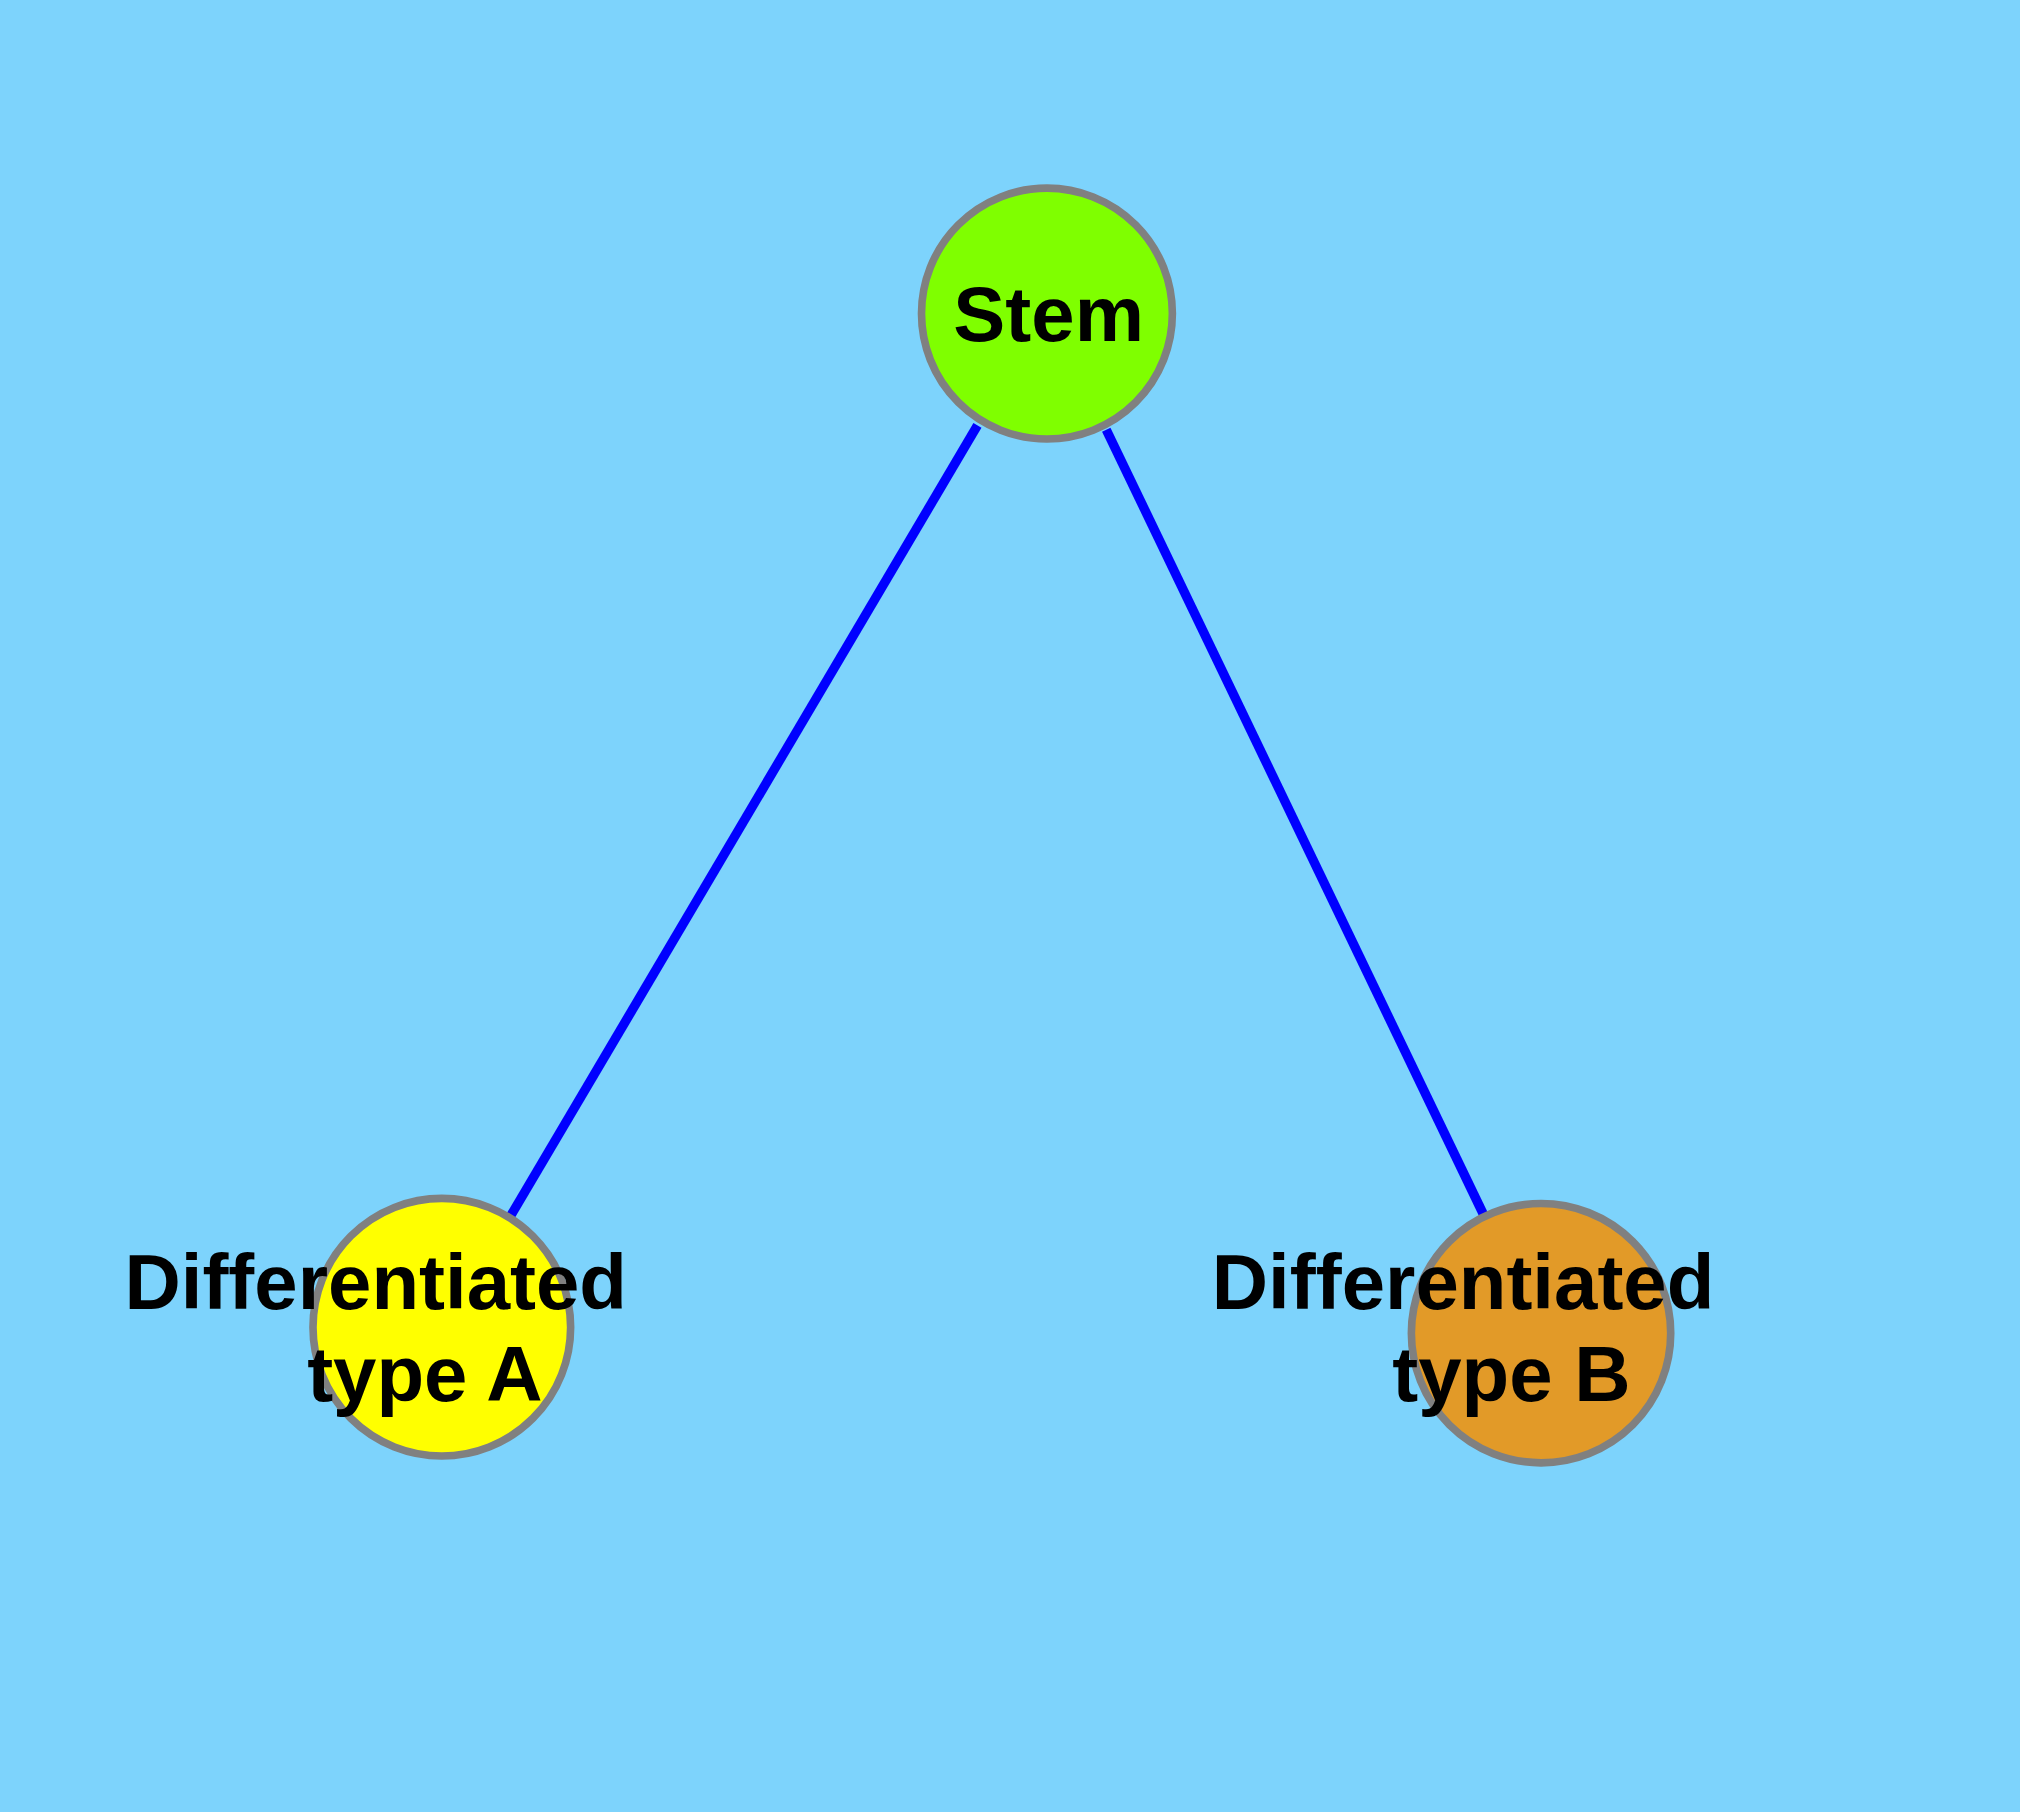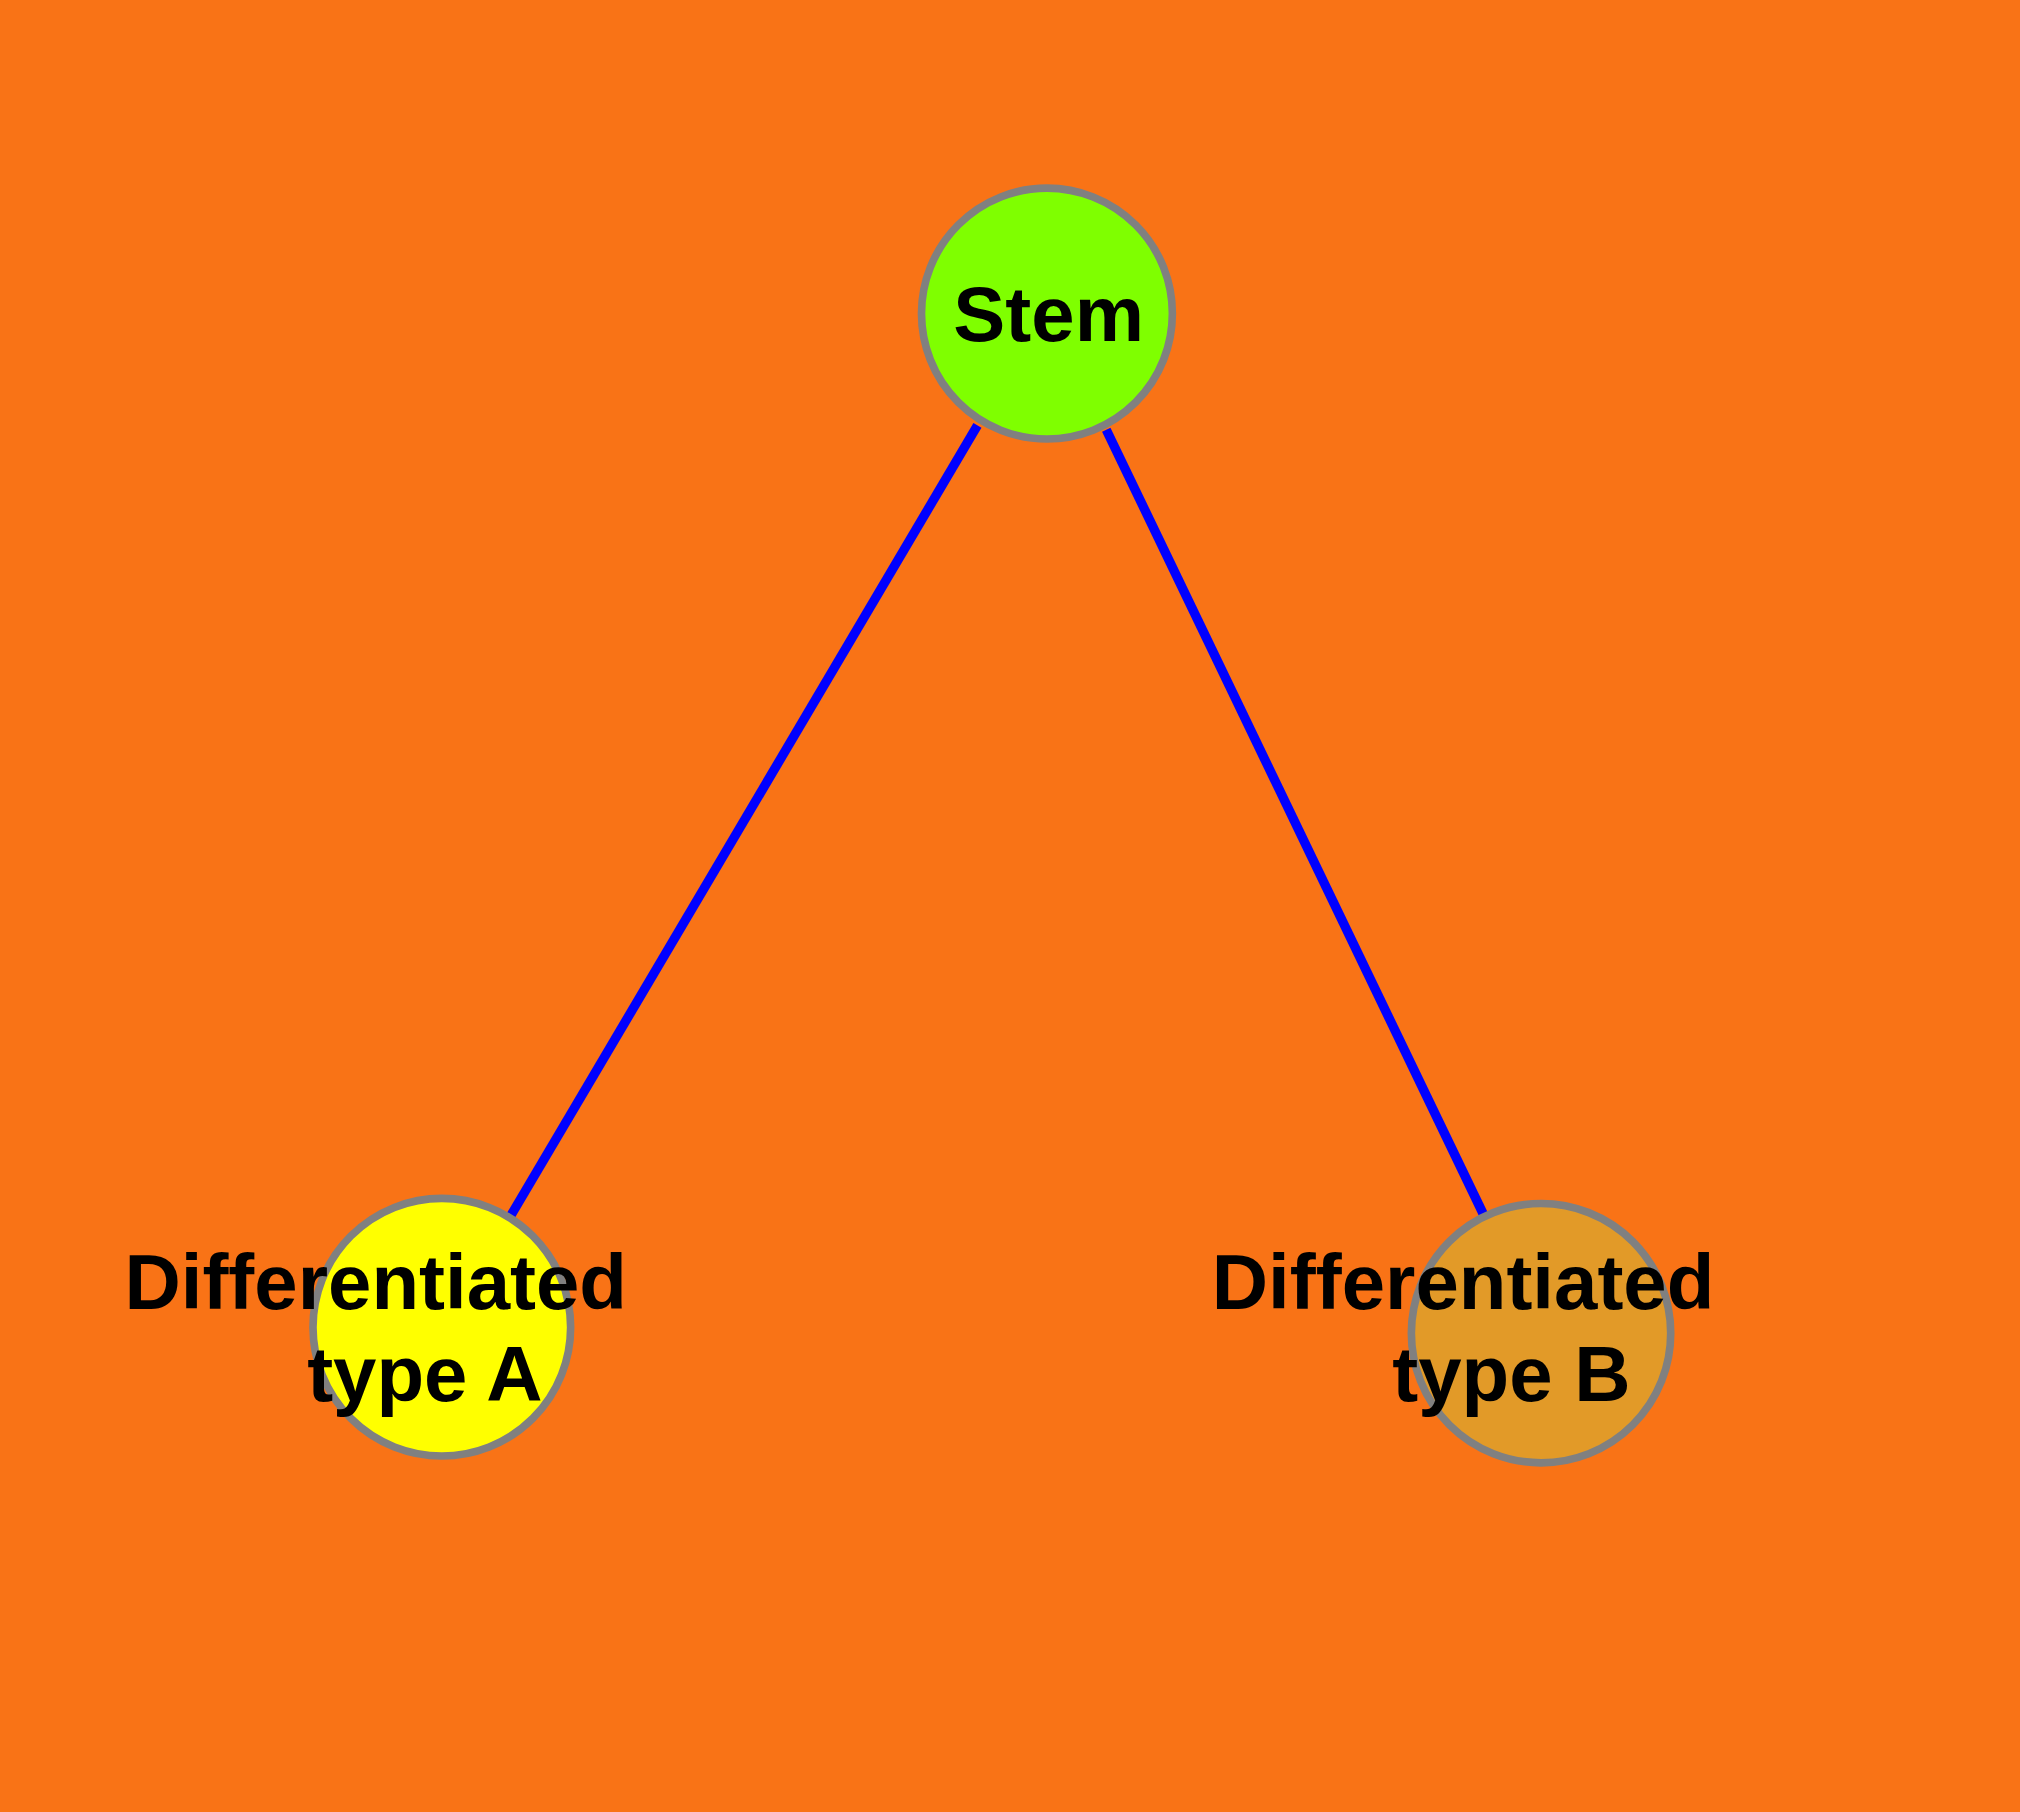--- a/index.html
+++ b/index.html
@@ -37,21 +37,21 @@
     font-weight: bold;
     font-size: 92px;
     fill: #000000;
     text-anchor: middle;
     dominant-baseline: alphabetic;
   }
 </style>
 </head>
 <body>
 
-<div id="canvas" style="background: #f97316;">
+<div id="canvas" style="background: #7dd3fc;">
   <svg id="graph-svg" viewBox="0 0 2384 2138">
 
     <g>
       <line class="edge-line" x1="1153" y1="502" x2="602" y2="1435" stroke="#0000ff"></line>
       <line class="edge-line" x1="1305" y1="507" x2="1752" y2="1437" stroke="#0000ff"></line>
     </g>
 
     <g>
       <circle class="node-circle" cx="1235" cy="370" r="148" fill="#7fff00" stroke="#808080"></circle>
       <circle class="node-circle" cx="521" cy="1566" r="152" fill="#ffff00" stroke="#808080"></circle>

